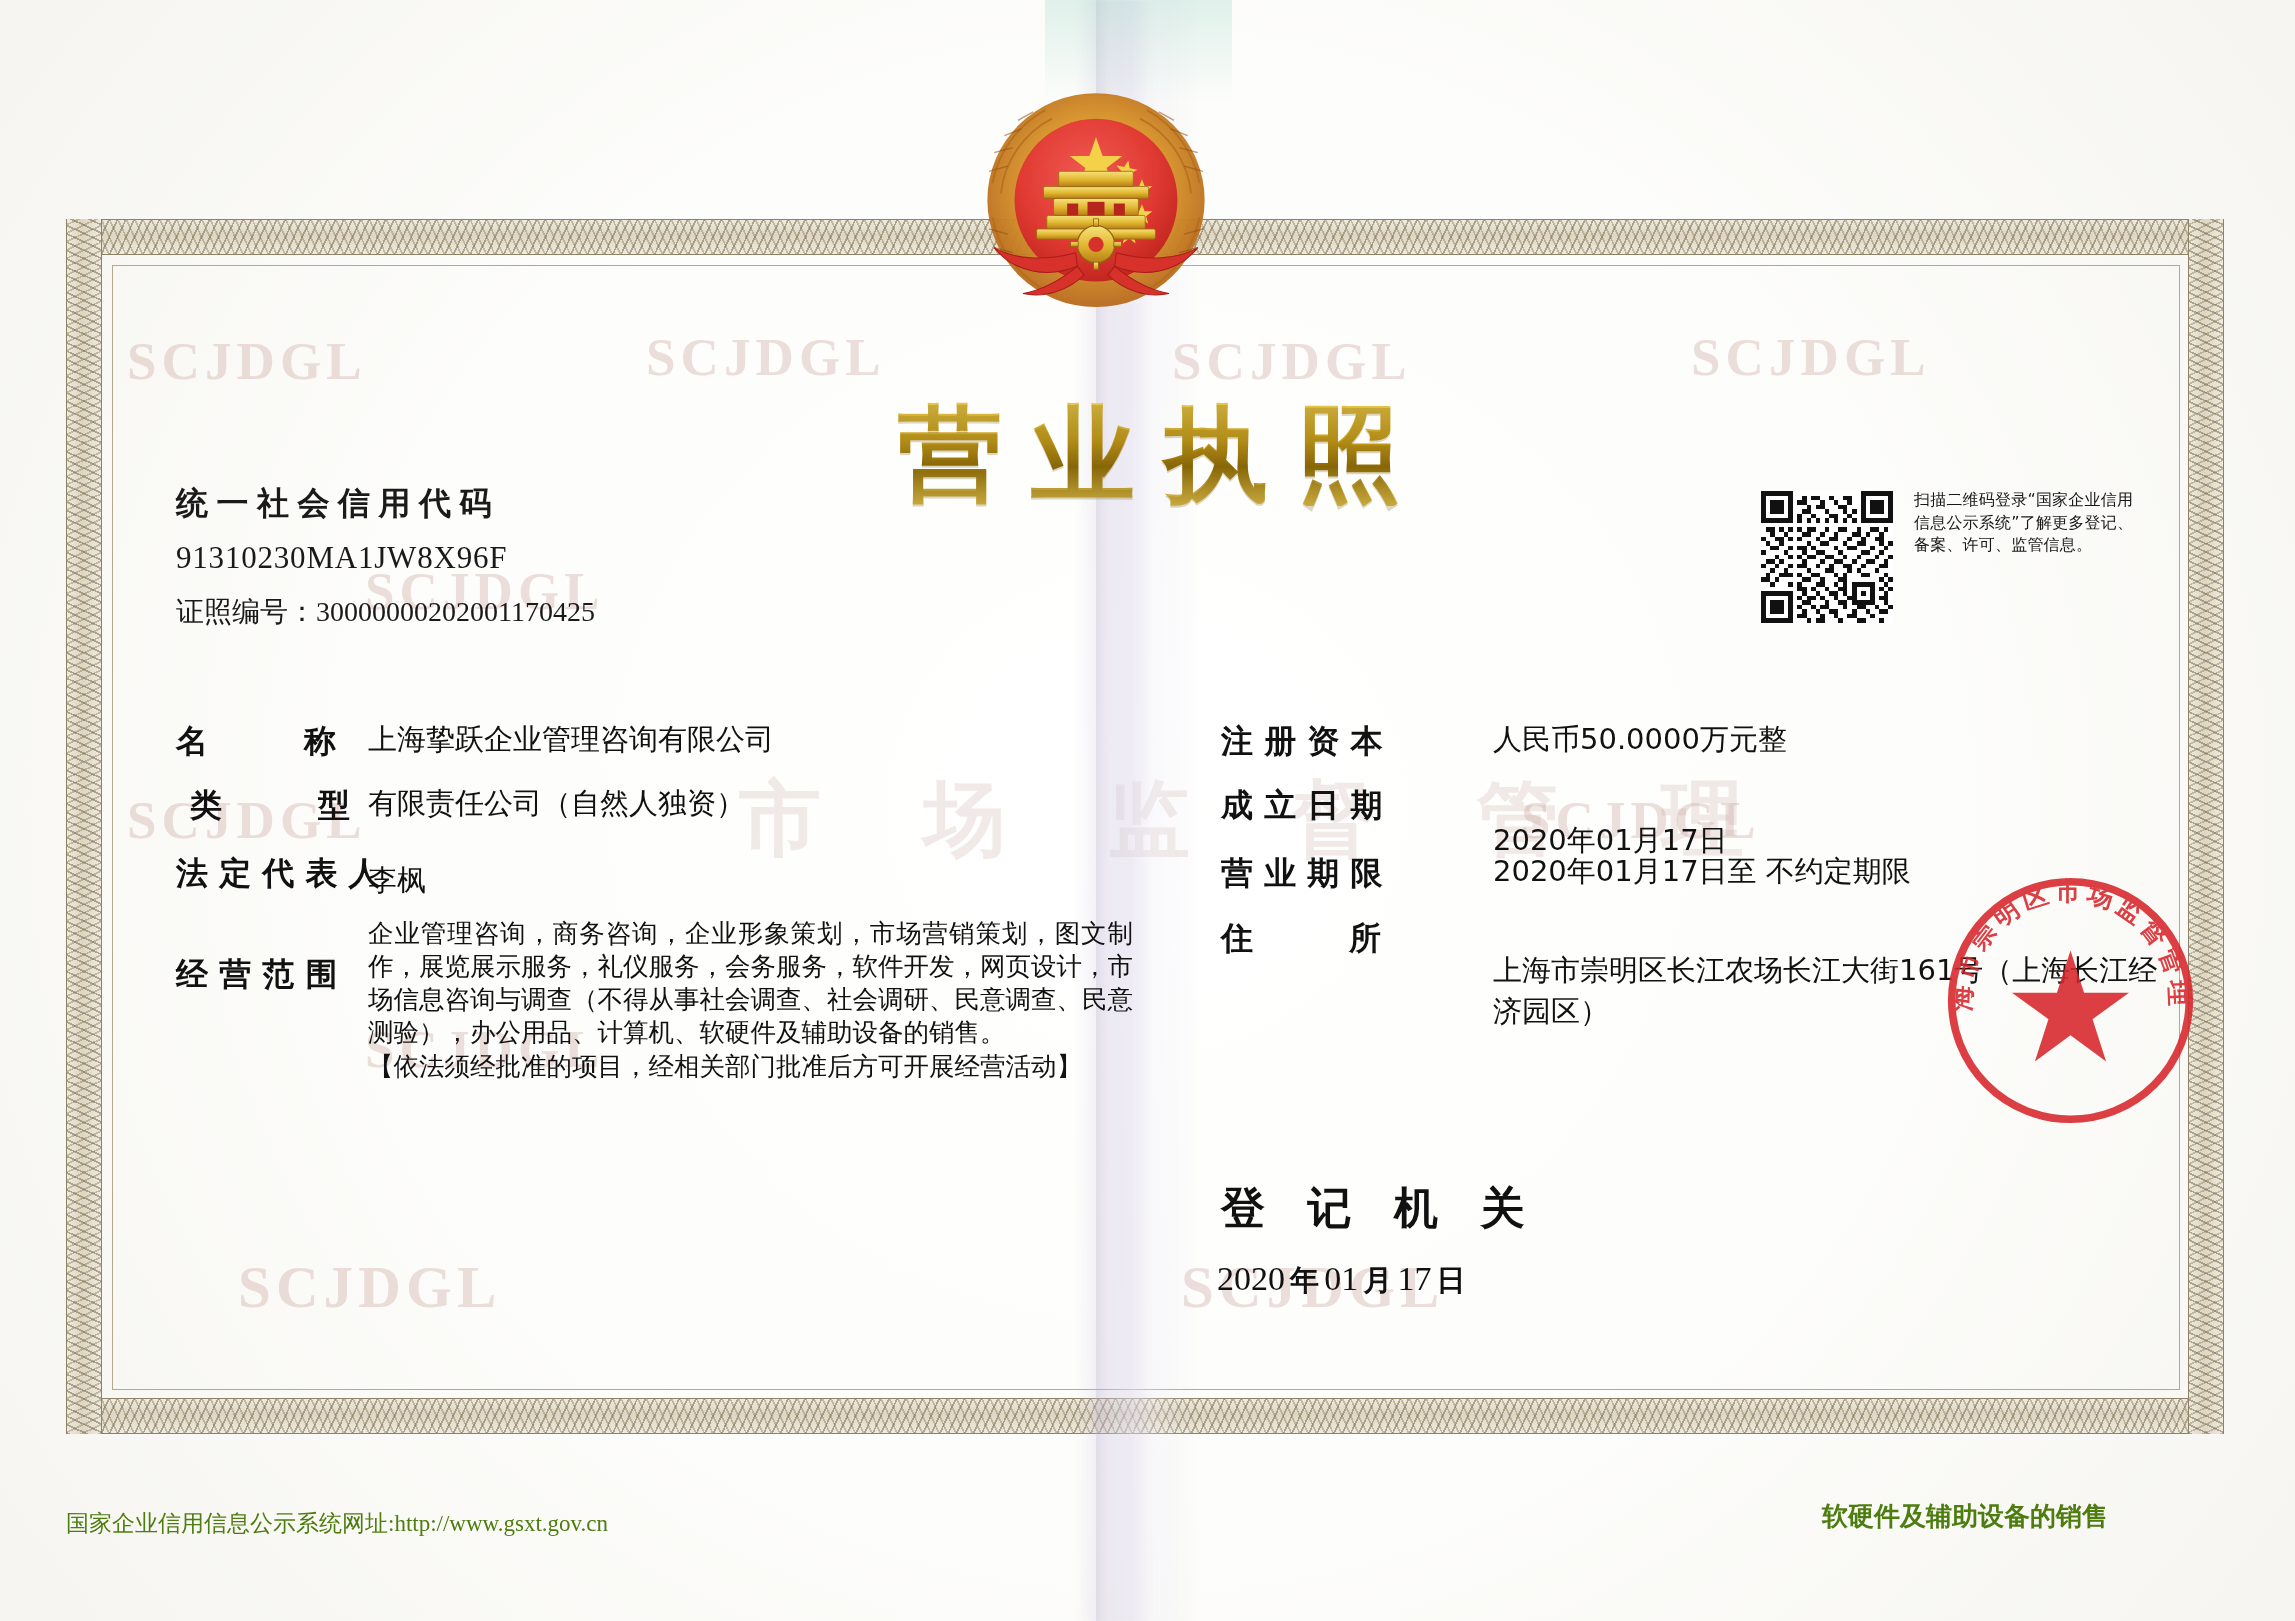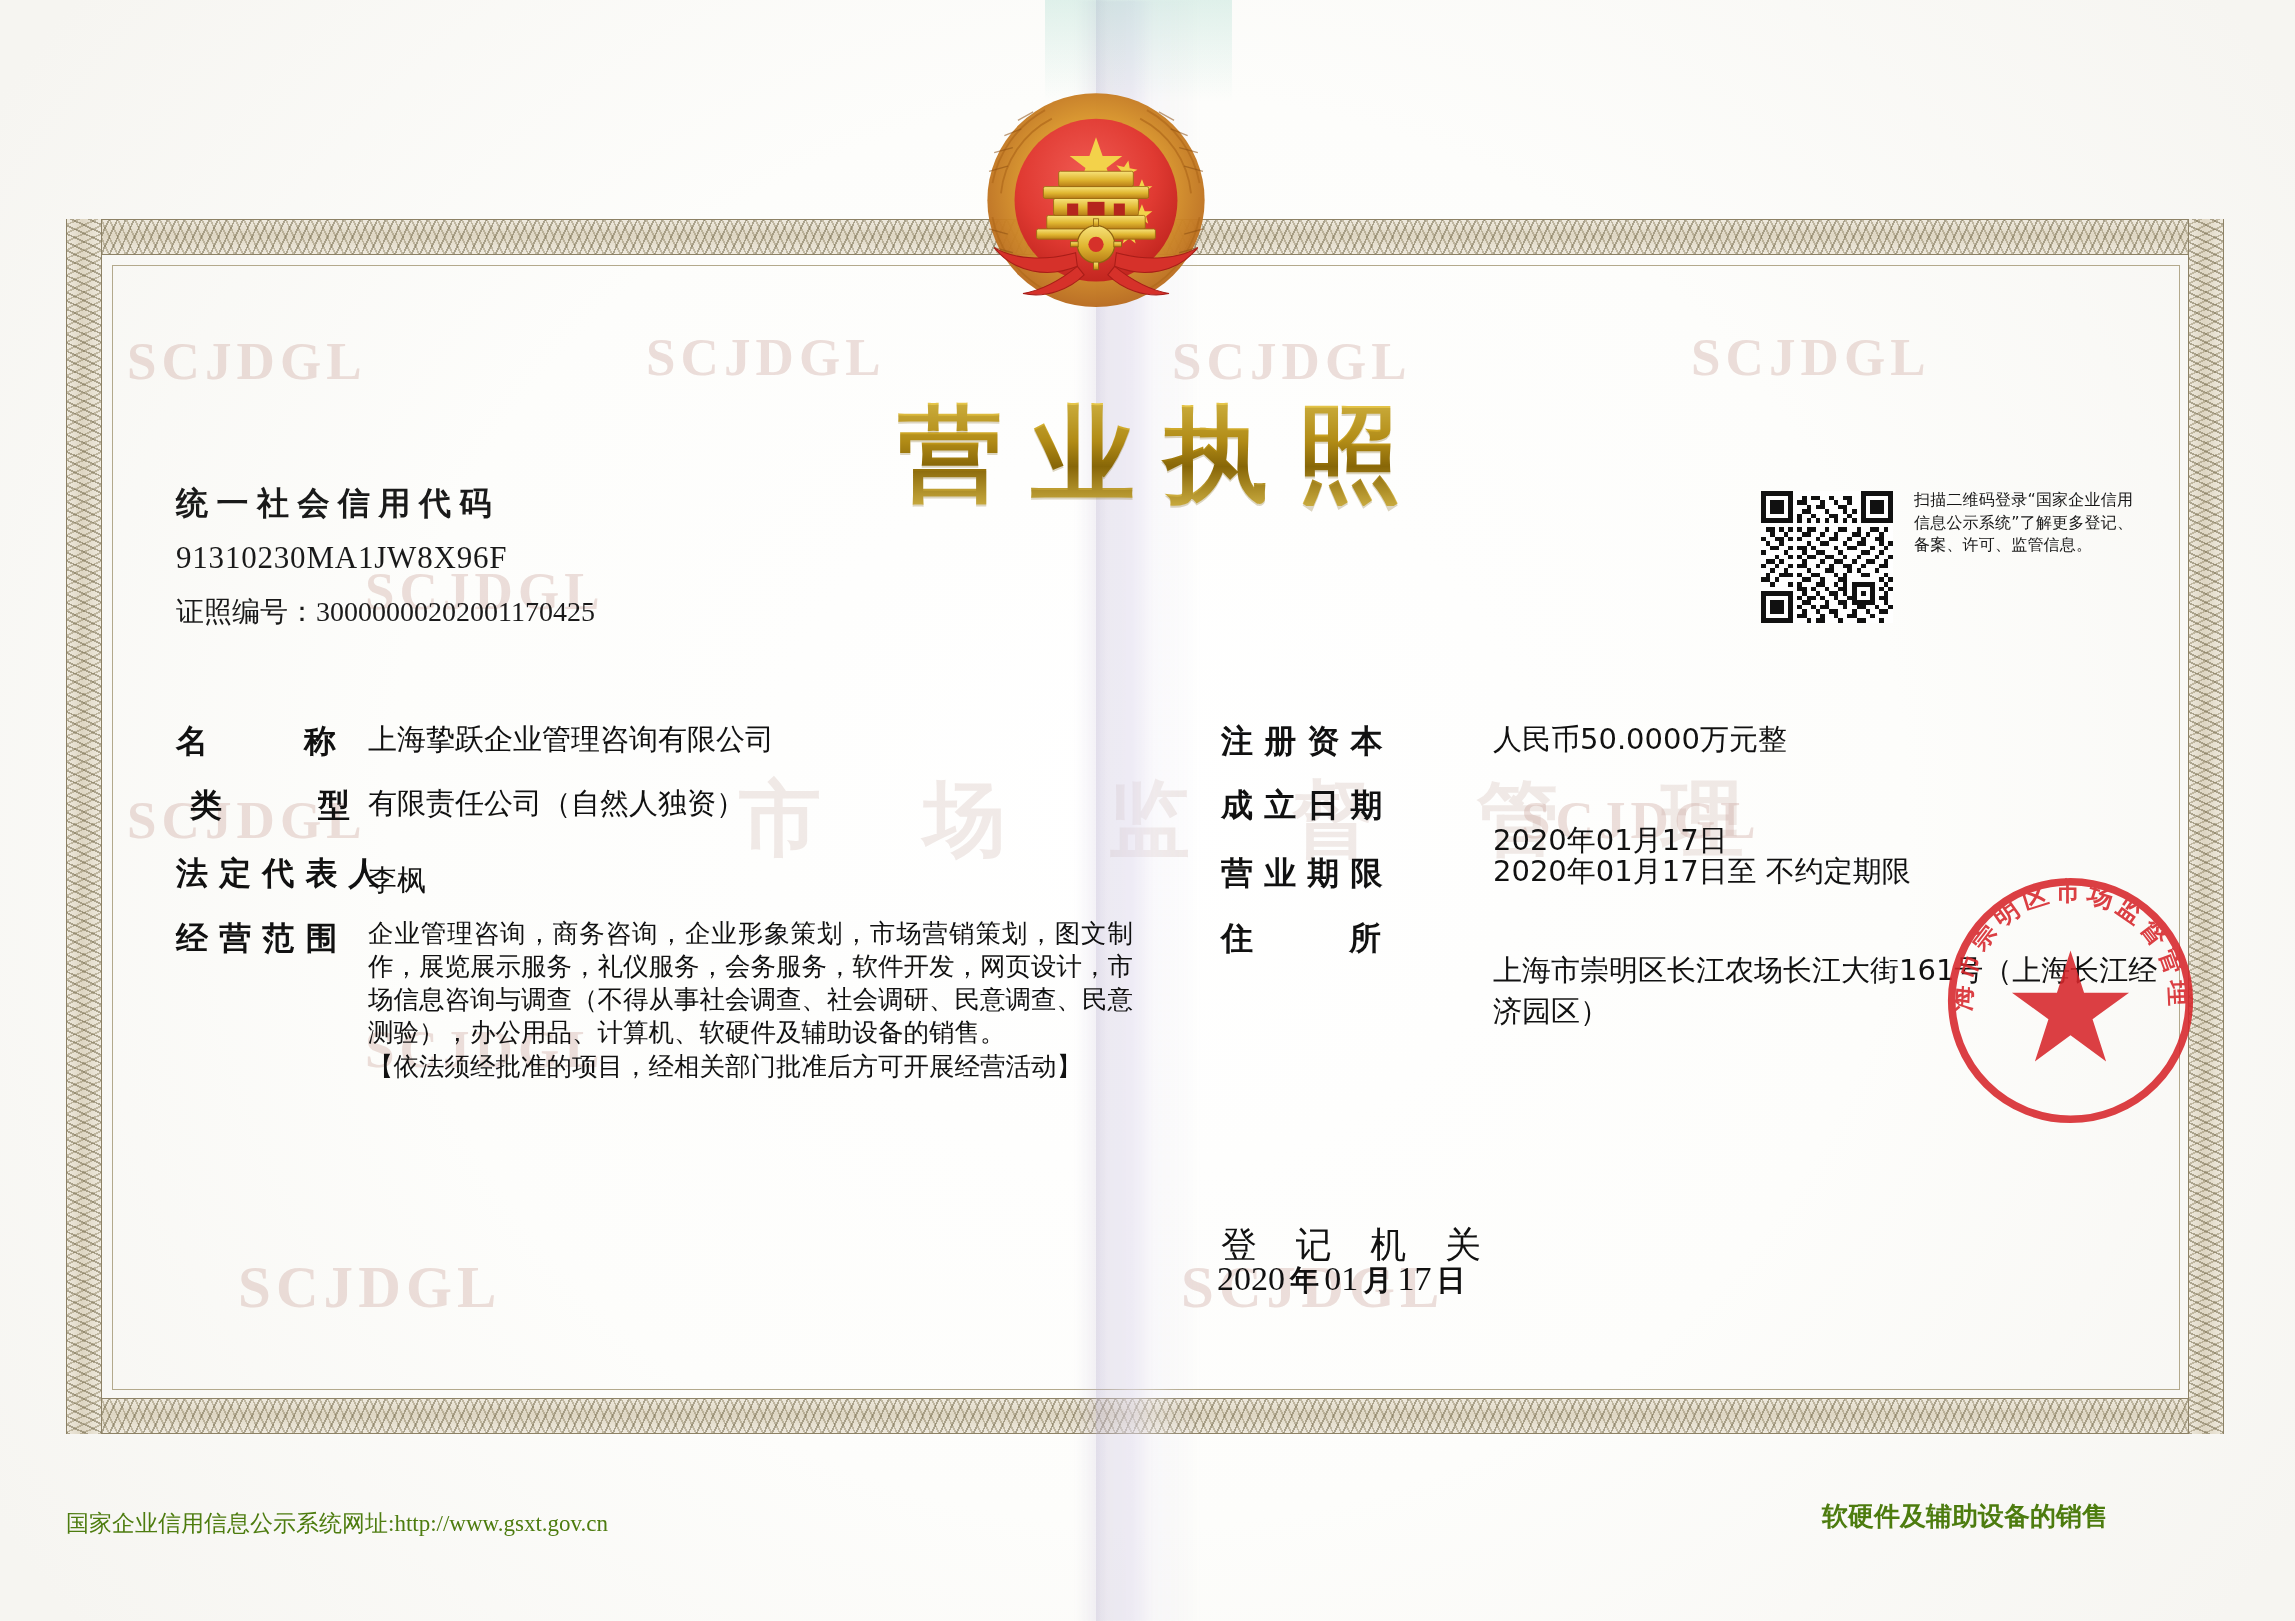--- a/index.html
+++ b/index.html
@@ -236,25 +236,24 @@
     line-height: 1.40;
     color: #111;
     margin-top: 33px;
   }
 
   
   #registrar-label {
     position: absolute;
     left: 306px; top: 820px;
     font-family: "DejaVu Sans", "Liberation Sans", sans-serif;
-    font-weight: 400;
-    font-size: 36px;
+    font-weight: 700;
+    font-size: 44px;
     letter-spacing: 13.6px;
     color: #111;
-    margin-top: 42px;
   }
   #reg-date {
     position: absolute;
     left: 302px; top: 892px;
     font-family: "Liberation Serif", serif;
     font-size: 34px;
     color: #111;
     white-space: nowrap;
   }
   #reg-date .cn {
@@ -634,21 +633,21 @@
   <div id="col-left">
     <div class="field-label" style="left:110px; top:501px;">名　　　称</div>
     <div class="field-value" style="left:302px; top:501px;">上海挚跃企业管理咨询有限公司</div>
 
     <div class="field-label" style="left:124px; top:565px;">类　　　型</div>
     <div class="field-value" style="left:302px; top:565px;">有限责任公司（自然人独资）</div>
 
     <div class="field-label" style="left:110px; top:633px;">法 定 代 表 人</div>
     <div class="field-value" style="left:302px; top:633px;margin-top:9px;">李枫</div>
 
-    <div class="field-label" style="left:110px; top:698px;">经 营 范 围</div>
+    <div class="field-label" style="left:110px; top:734px;">经 营 范 围</div>
     <div class="scope-text" style="top:698px; white-space:pre-wrap;">企业管理咨询，商务咨询，企业形象策划，市场营销策划，图文制作，展览展示服务，礼仪服务，会务服务，软件开发，网页设计，市场信息咨询与调查（不得从事社会调查、社会调研、民意调查、民意测验），办公用品、计算机、软硬件及辅助设备的销售。
 【依法须经批准的项目，经相关部门批准后方可开展经营活动】</div>
   </div>
 
   <div id="col-right">
     <div class="field-label" style="left:51px;  top:501px;">注 册 资 本</div>
     <div class="field-value" style="left:323px; top:501px;">人民币50.0000万元整</div>
 
     <div class="field-label" style="left:51px;  top:565px;">成 立 日 期</div>
     <div class="field-value" style="left:323px; top:565px;margin-top:37px;">2020年01月17日</div>

